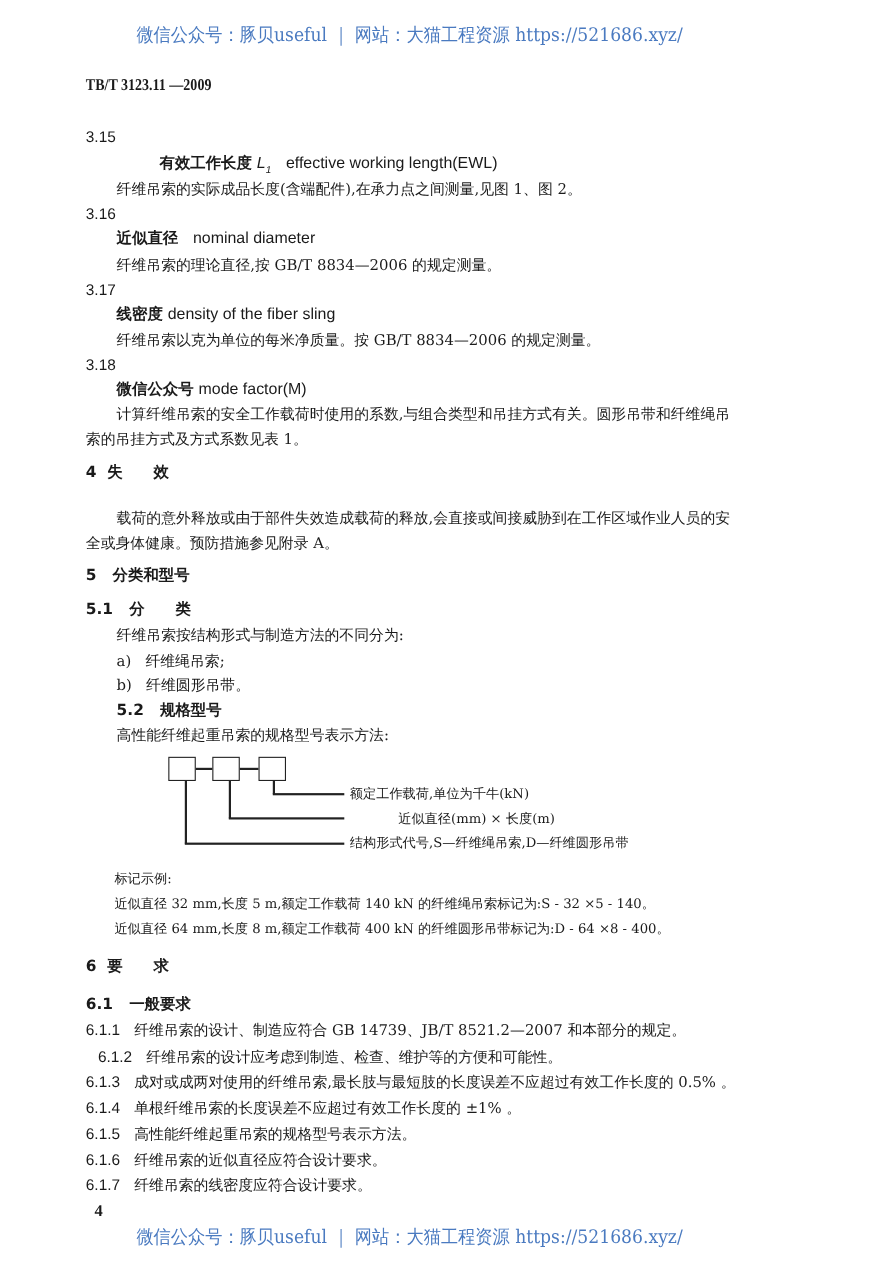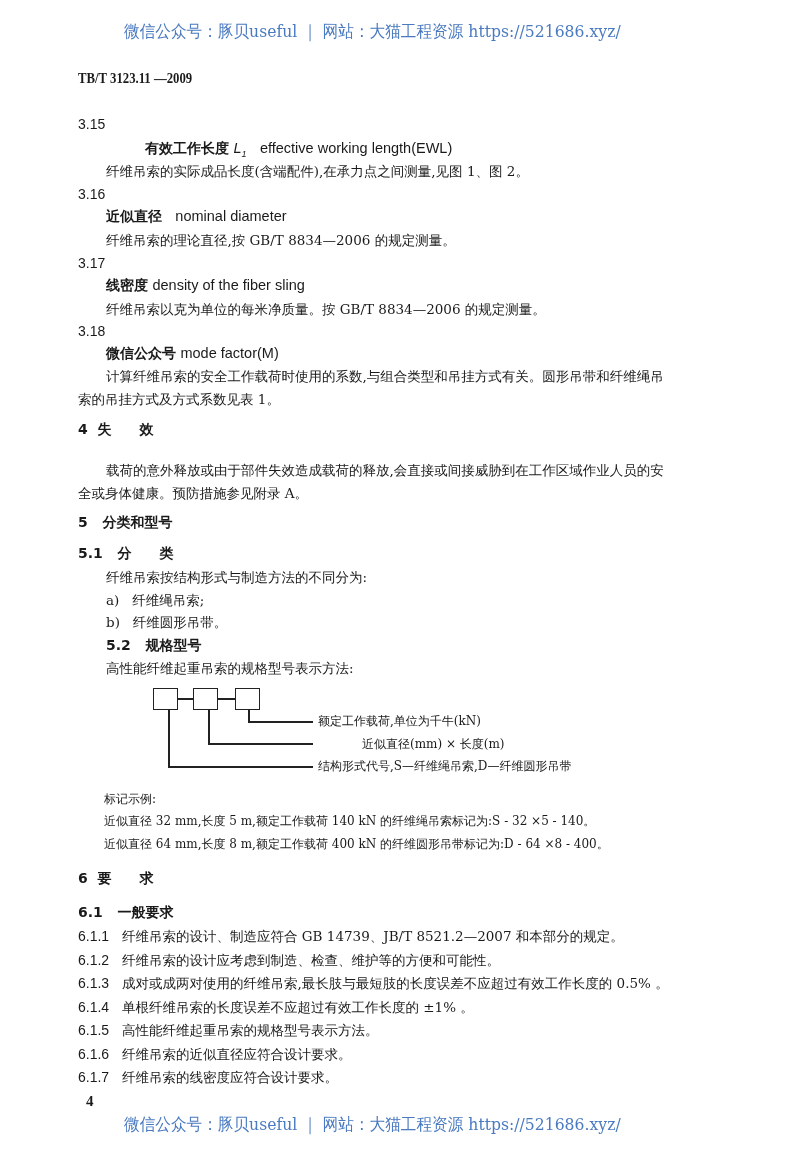--- a/index.html
+++ b/index.html
@@ -115,21 +115,21 @@
 <div class="abs heading" style="left:78px; top:870px;">
   <span>6</span>&nbsp;&nbsp;<span>要　　求</span>
 </div>
 <div class="abs heading" style="left:78px; top:904px;text-align:right;">
   <span>6.1</span>&nbsp;&nbsp;&nbsp;<span>一般要求</span>
 </div>
 
 <div class="abs body" style="left:78px; top:928px;">
   <span class="secnum">6.1.1</span>&nbsp;&nbsp;&nbsp;<span>纤维吊索的设计、制造应符合 GB 14739、JB/T 8521.2—2007 和本部分的规定。</span>
 </div>
-<div class="abs body" style="left:78px; top:952px;text-align:right;">
+<div class="abs body" style="left:89px; top:952px;text-align:right;">
   <span class="secnum">6.1.2</span>&nbsp;&nbsp;&nbsp;<span>纤维吊索的设计应考虑到制造、检查、维护等的方便和可能性。</span>
 </div>
 <div class="abs body" style="left:78px; top:975px;">
   <span class="secnum">6.1.3</span>&nbsp;&nbsp;&nbsp;<span>成对或成两对使用的纤维吊索,最长肢与最短肢的长度误差不应超过有效工作长度的 0.5% 。</span>
 </div>
 <div class="abs body" style="left:78px; top:999px;">
   <span class="secnum">6.1.4</span>&nbsp;&nbsp;&nbsp;<span>单根纤维吊索的长度误差不应超过有效工作长度的 ±1% 。</span>
 </div>
 <div class="abs body" style="left:78px; top:1022px;">
   <span class="secnum">6.1.5</span>&nbsp;&nbsp;&nbsp;<span>高性能纤维起重吊索的规格型号表示方法。</span>

